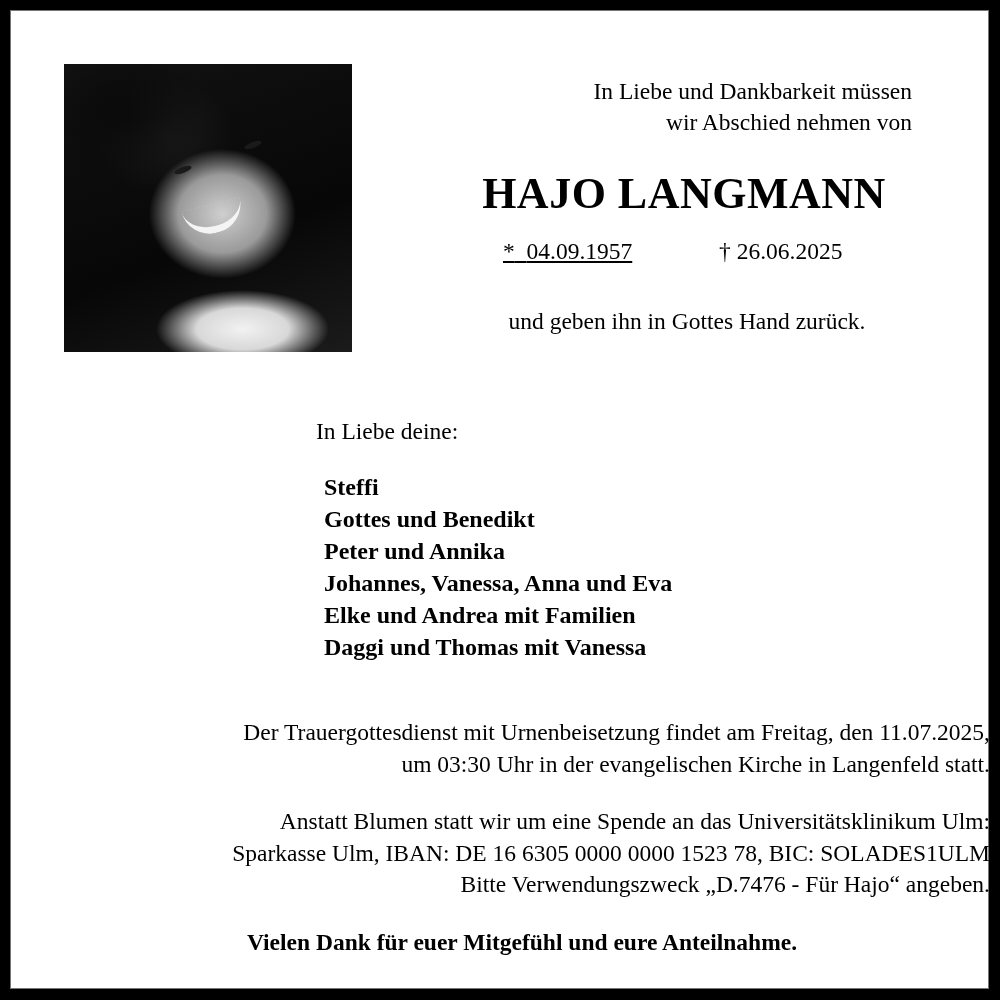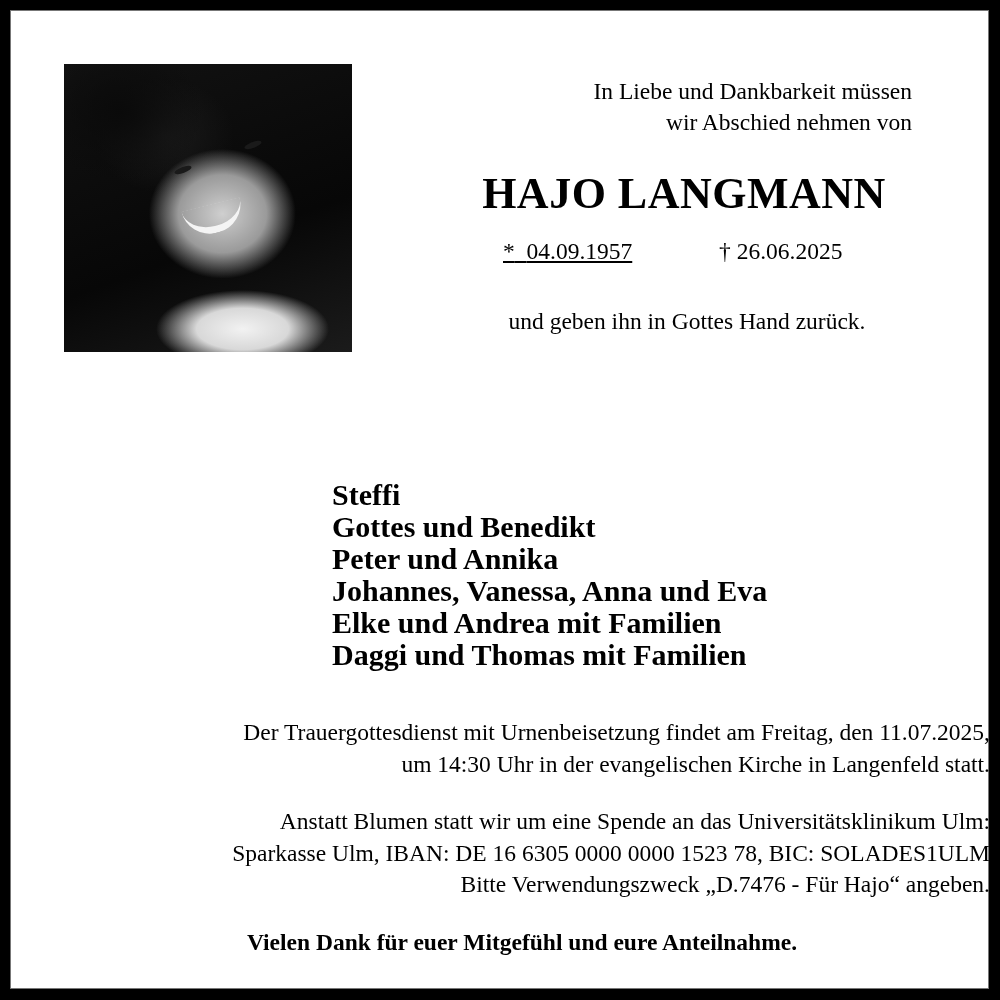--- a/index.html
+++ b/index.html
@@ -63,22 +63,22 @@
     .closing {
       left: 446px; top: 296px; width: 462px;
       font-size: 23.5px; line-height: 31px;
     }
     .greeting {
       left: 306px; top: 406px;
       font-size: 23.5px; line-height: 30px;
     }
     .mourners {
       left: 306px; top: 453px;
-      font-size: 30px; line-height: 32px; font-weight: bold;
-      margin: 16px; padding: 0; list-style: none;
+      font-size: 24px; line-height: 32px; font-weight: bold;
+      margin: 8px; padding: 0; list-style: none;
     }
     .service {
       left: 20px; top: 706px; width: 960px;
       font-size: 23.5px; line-height: 32px;
     }
     .donation {
       left: 20px; top: 796px; width: 960px;
       font-size: 23.5px; line-height: 31.5px;
     }
     .thanks {
@@ -108,33 +108,34 @@
 
   <div class="abs dates birth">
     <span>*</span>&nbsp;&nbsp;<span>04.09.1957</span>
   </div>
   <div class="abs dates death">
     <span>†</span>&nbsp;<span>26.06.2025</span>
   </div>
 
   <div class="abs closing center">und geben ihn in Gottes Hand zurück.</div>
 
+  <div class="abs greeting">In Liebe deine:</div>
 
   <ul class="abs mourners">
     <li>Steffi</li>
     <li>Gottes und Benedikt</li>
     <li>Peter und Annika</li>
     <li>Johannes, Vanessa, Anna und Eva</li>
     <li>Elke und Andrea mit Familien</li>
-    <li>Daggi und Thomas mit Familien</li>
+    <li>Daggi und Thomas mit Vanessa</li>
   </ul>
 
   <div class="abs service center">
     <span class="line">Der Trauergottesdienst mit Urnenbeisetzung findet am Freitag, den 11.07.2025,</span>
-    <span class="line">um 14:30 Uhr in der evangelischen Kirche in Langenfeld statt.</span>
+    <span class="line">um 03:30 Uhr in der evangelischen Kirche in Langenfeld statt.</span>
   </div>
 
   <div class="abs donation center">
     <span class="line">Anstatt Blumen statt wir um eine Spende an das Universitätsklinikum Ulm:</span>
     <span class="line">Sparkasse Ulm, IBAN: DE 16 6305 0000 0000 1523 78, BIC: SOLADES1ULM</span>
     <span class="line">Bitte Verwendungszweck „D.7476 - Für Hajo“ angeben.</span>
   </div>
 
   <div class="abs thanks center">Vielen Dank für euer Mitgefühl und eure Anteilnahme.</div>
 

